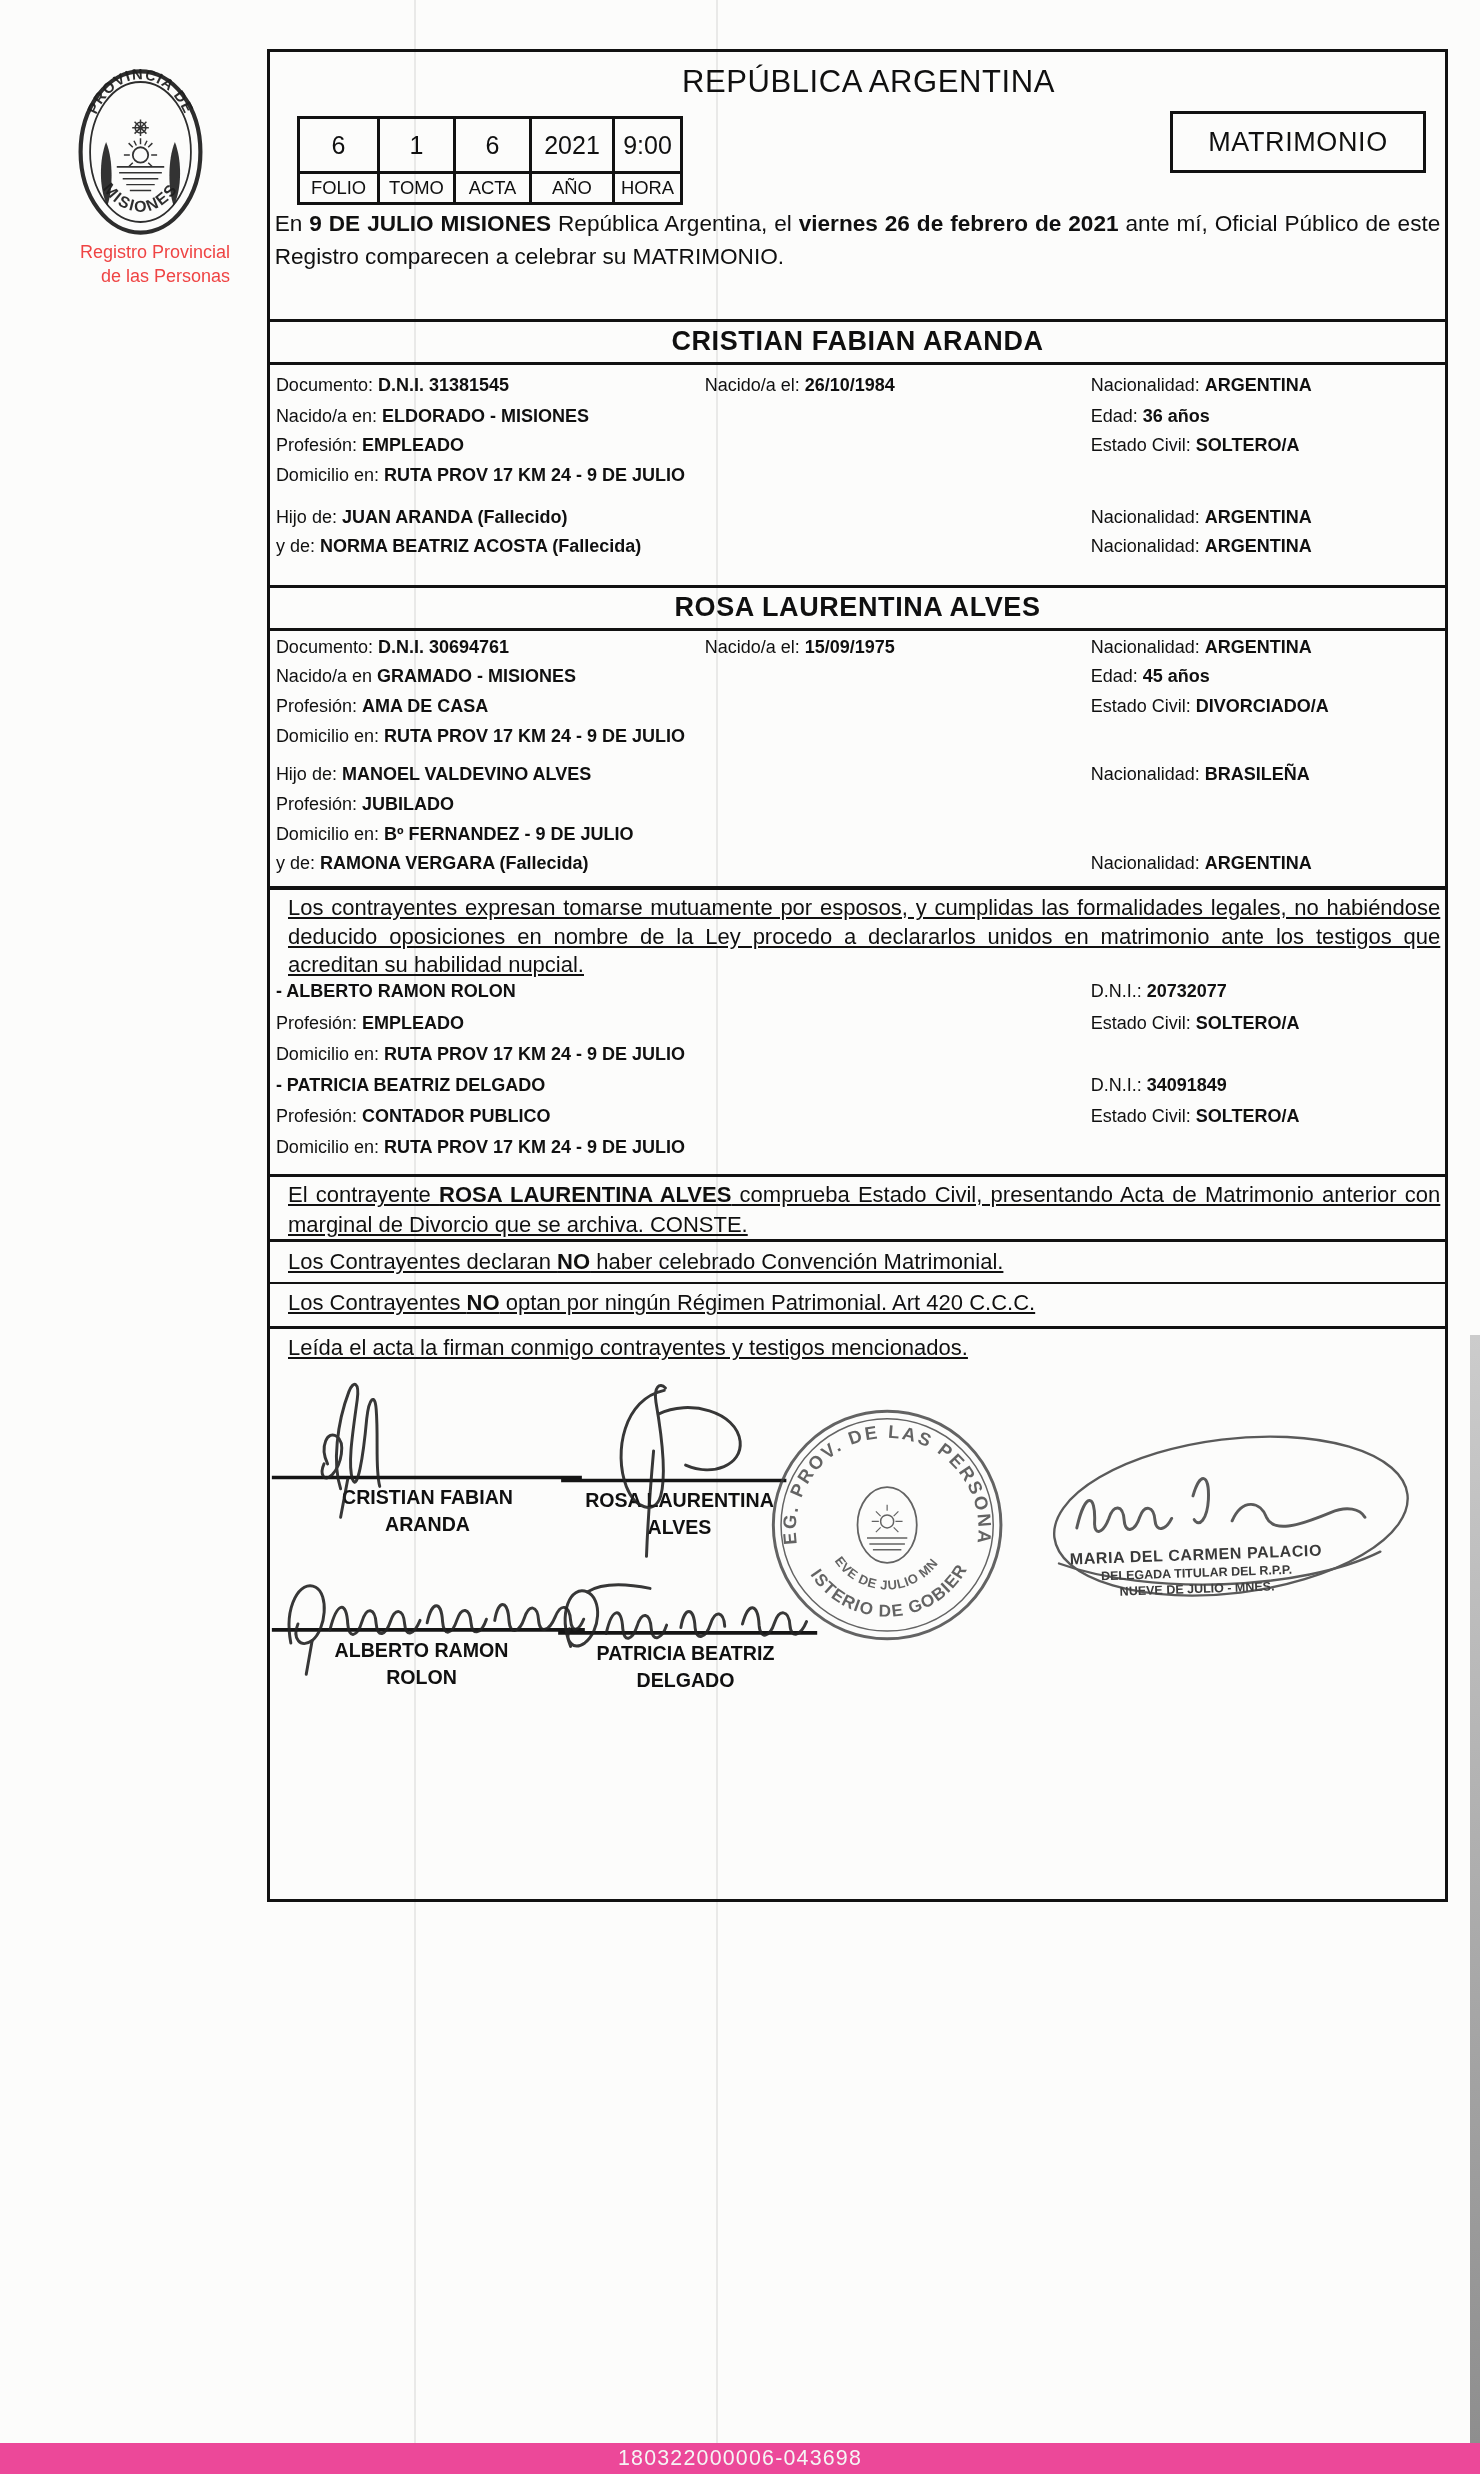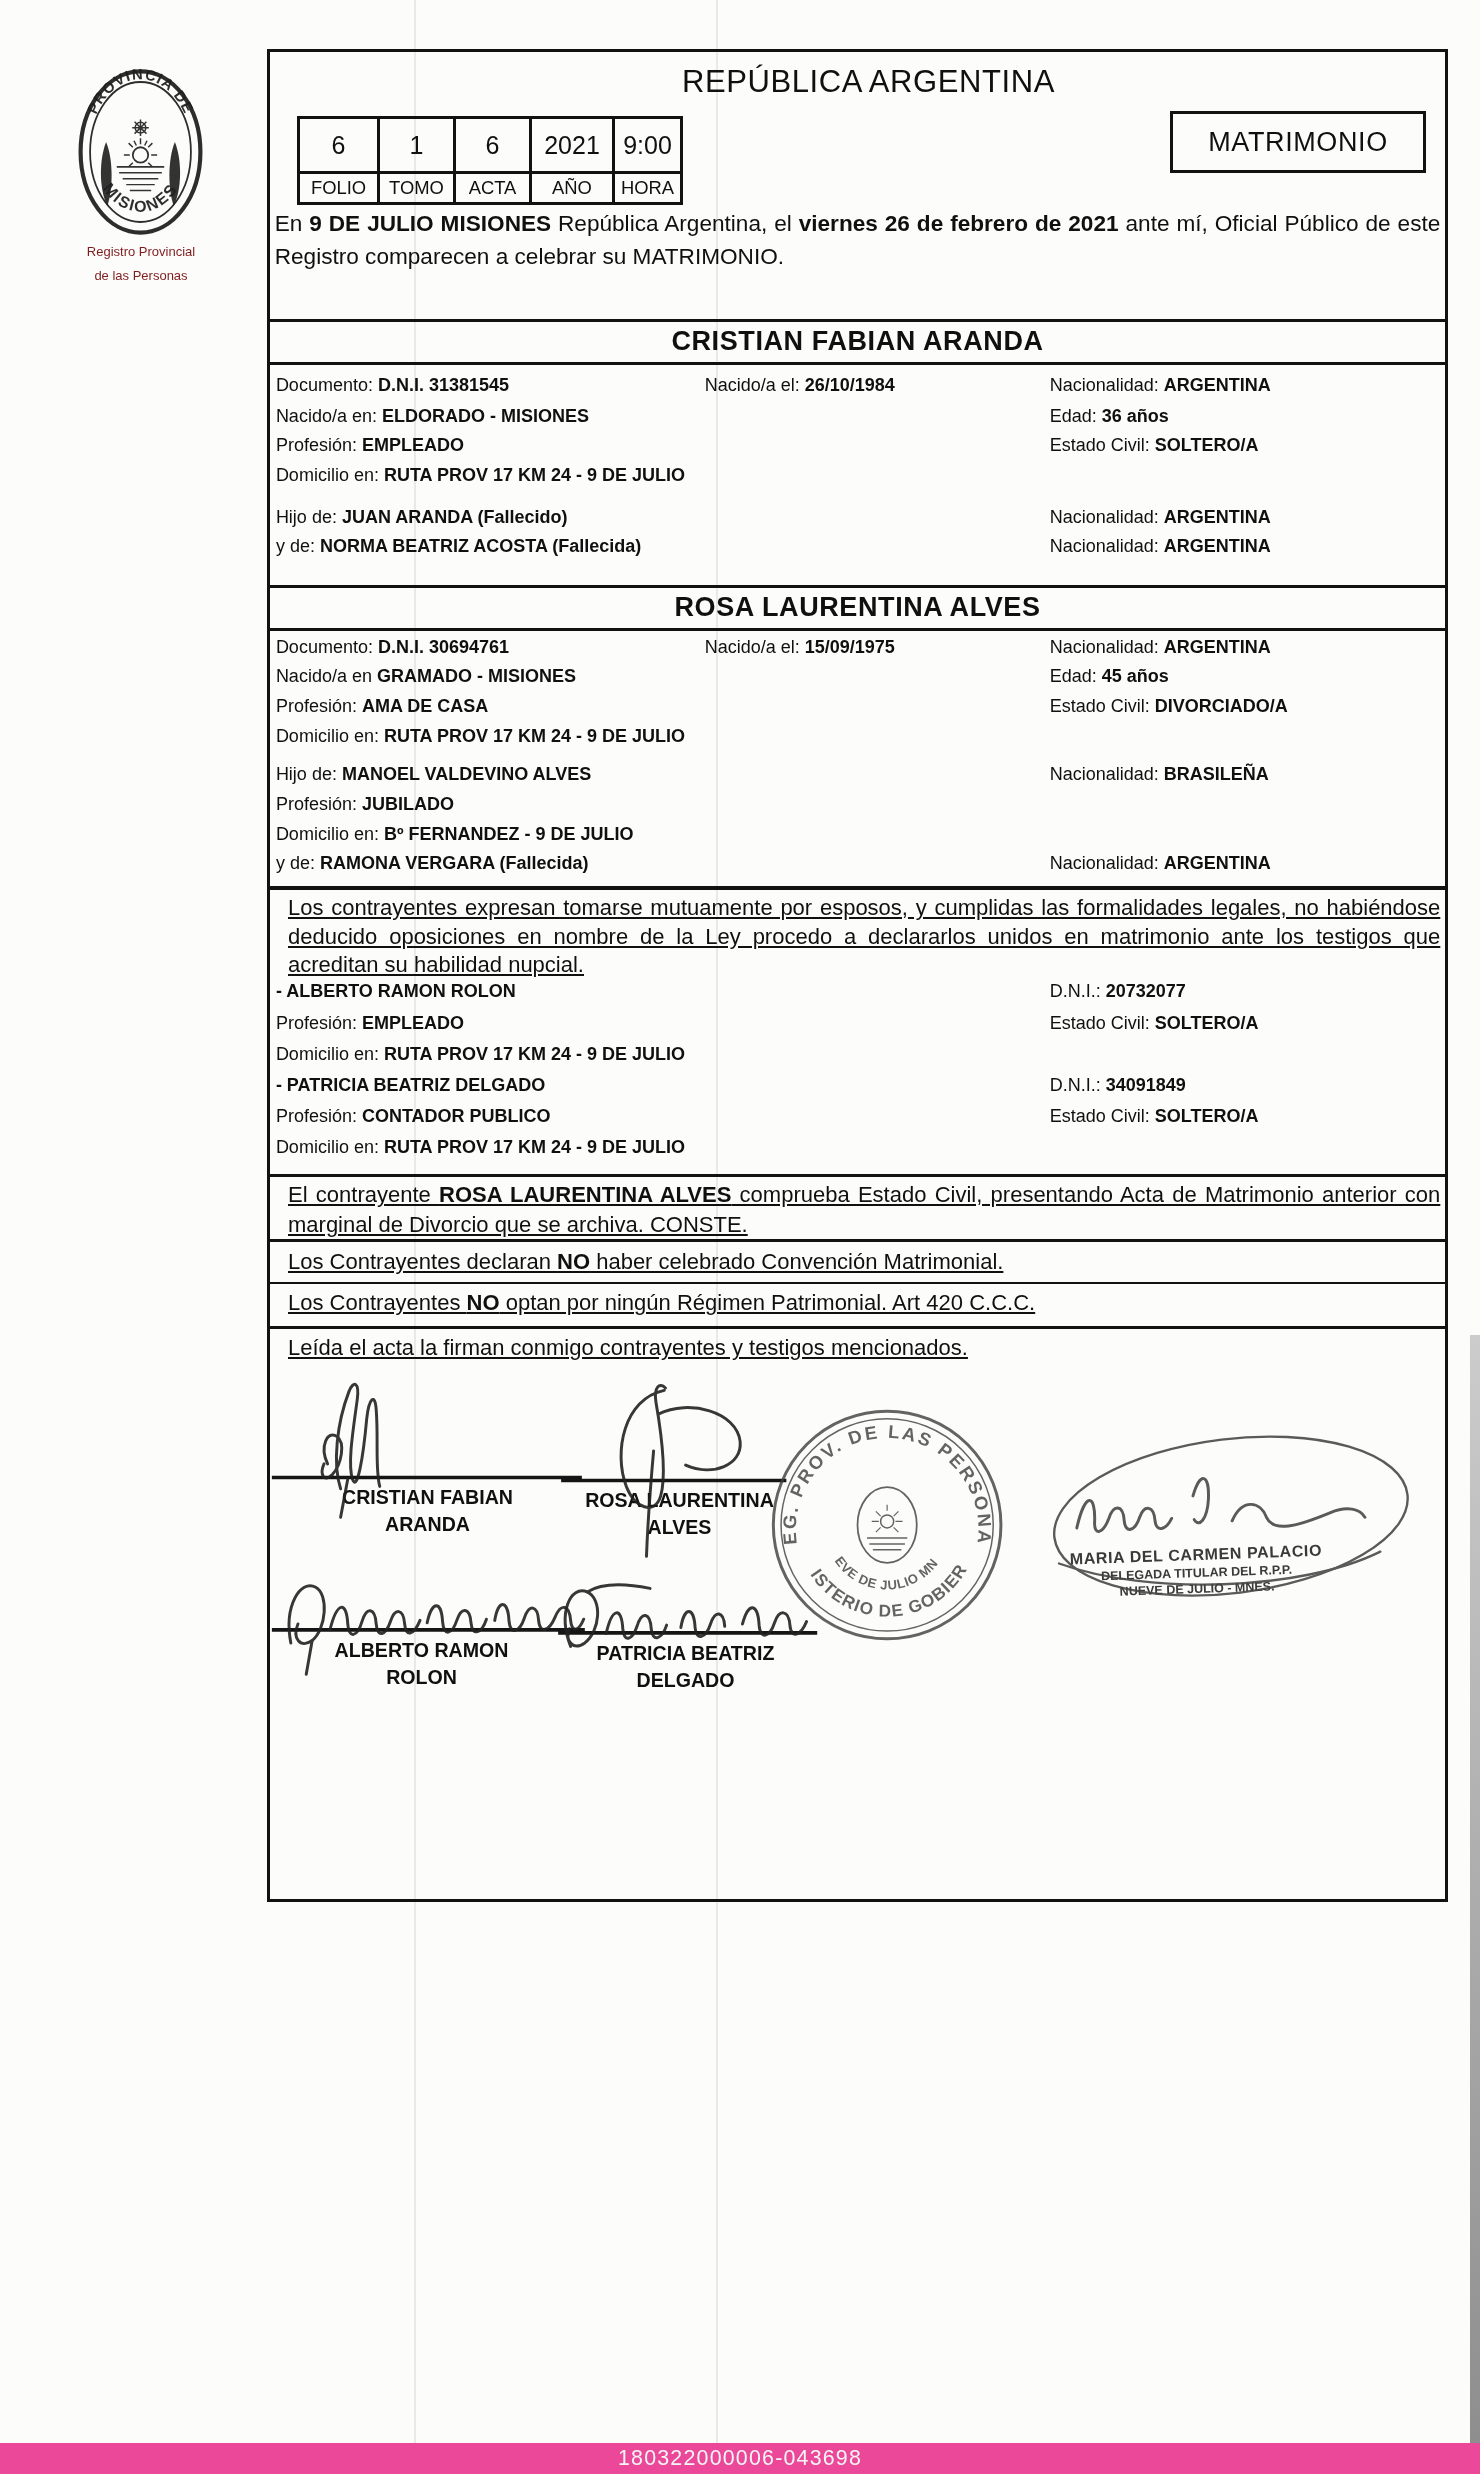--- a/index.html
+++ b/index.html
@@ -11,22 +11,22 @@
     font-family: "Liberation Sans", sans-serif;
     color: #101010;
     overflow: hidden;
   }
   .fold { position:absolute; top:0; bottom:0; width:1.8px; background:#d8d8d8; opacity:.55; }
   .edge-strip { position:absolute; width:10px; right:0; top:1335px; height:1108px;
     background:linear-gradient(to bottom,#cccccc,#8e8e8e); }
 
   
   .seal-wrap { position:absolute; left:75px; top:66px; width:131px; height:172px; }
-  .org-name { position:absolute; left:52px; top:240px; width:178px; text-align:center;
-    font-size:13px; line-height:24px; color:#7f1d1d; }
+  .org-name { position:absolute; left:52px; top:240px; width:178px; text-align:right;
+    font-size:18px; line-height:24px; color:#ef4444; }
 
   
   .doc-box { position:absolute; left:267px; top:49px; width:1181px; height:1853px;
     border:3px solid #121212; }
 
   .doc-title { position:absolute; top:12px; left:0; right:0; text-align:center;
     font-size:31px; letter-spacing:0.6px;padding-left:22px; }
 
   table.ref { position:absolute; top:64px; left:27px; border-collapse:collapse; }
   table.ref td { border:3px solid #121212; text-align:center; vertical-align:middle; }
@@ -43,21 +43,21 @@
 
   .sec-head { position:absolute; left:0; right:0; border-top:3.6px solid #121212;
     border-bottom:3.6px solid #121212; text-align:center; font-size:27px; font-weight:700;
     padding:4.2px 0 5.3px 0; letter-spacing:0.6px; }
   .sec-head.groom { top:267px; }
   .sec-head.bride { top:533px; }
 
   .drow { position:absolute; left:4.7px; right:4.7px; height:30px; font-size:18px; white-space:nowrap; }
   .drow .c1 { position:absolute; left:1.2px; top:0; }
   .drow .c2 { position:absolute; left:430px; top:0; }
-  .drow .c3 { position:absolute; left:775px; top:0; }
+  .drow .c3 { position:absolute; left:816px; top:0; }
   .lbl { font-weight:400; }
   b { font-weight:700; }
 
   .hline { position:absolute; left:0; right:0; background:#121212; }
 
   .para { position:absolute; left:18px; right:4.7px; font-size:22px; line-height:28.5px;
     text-align:justify;text-decoration:underline; }
   .para.n1 { line-height:30px; }
 
   

